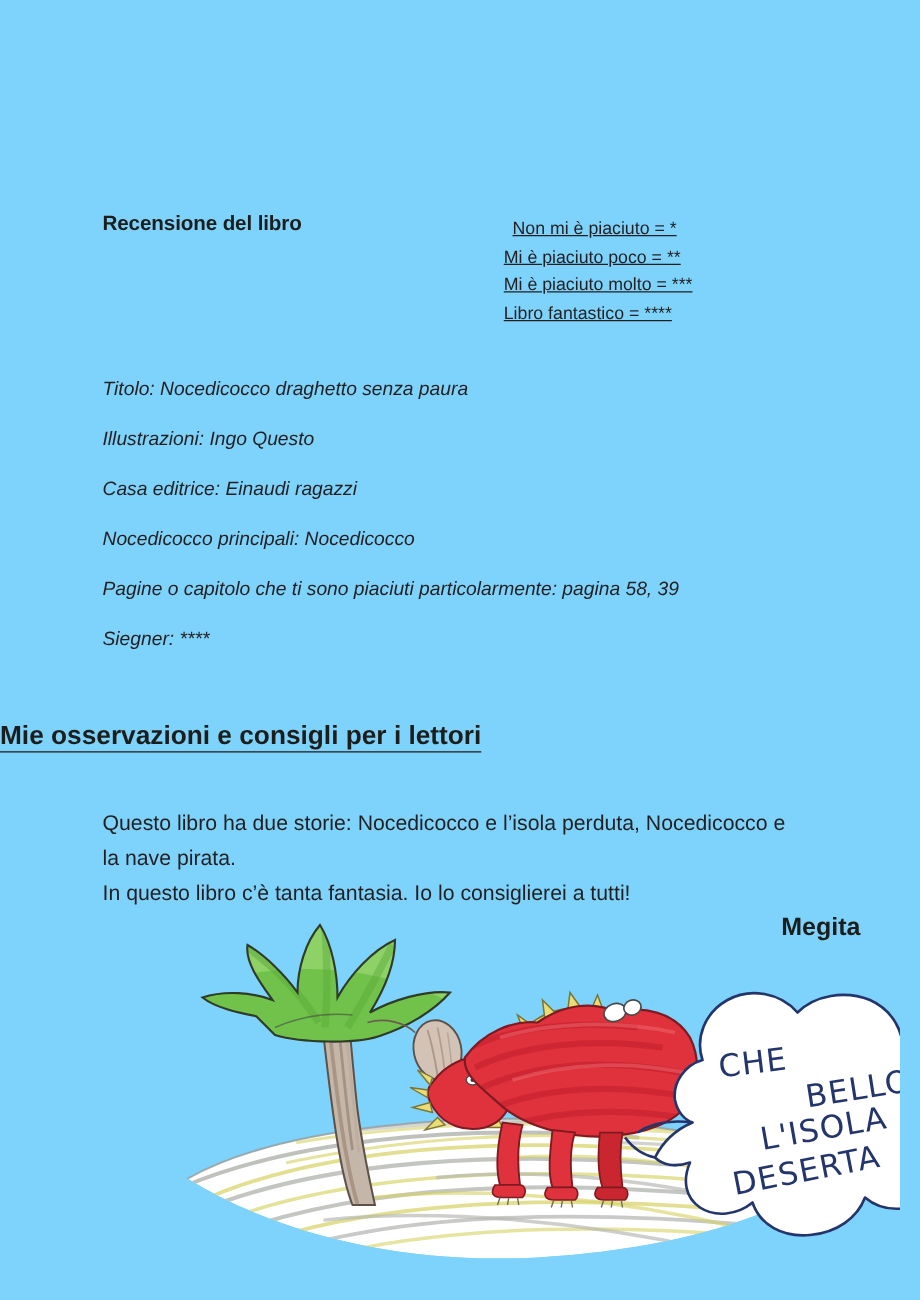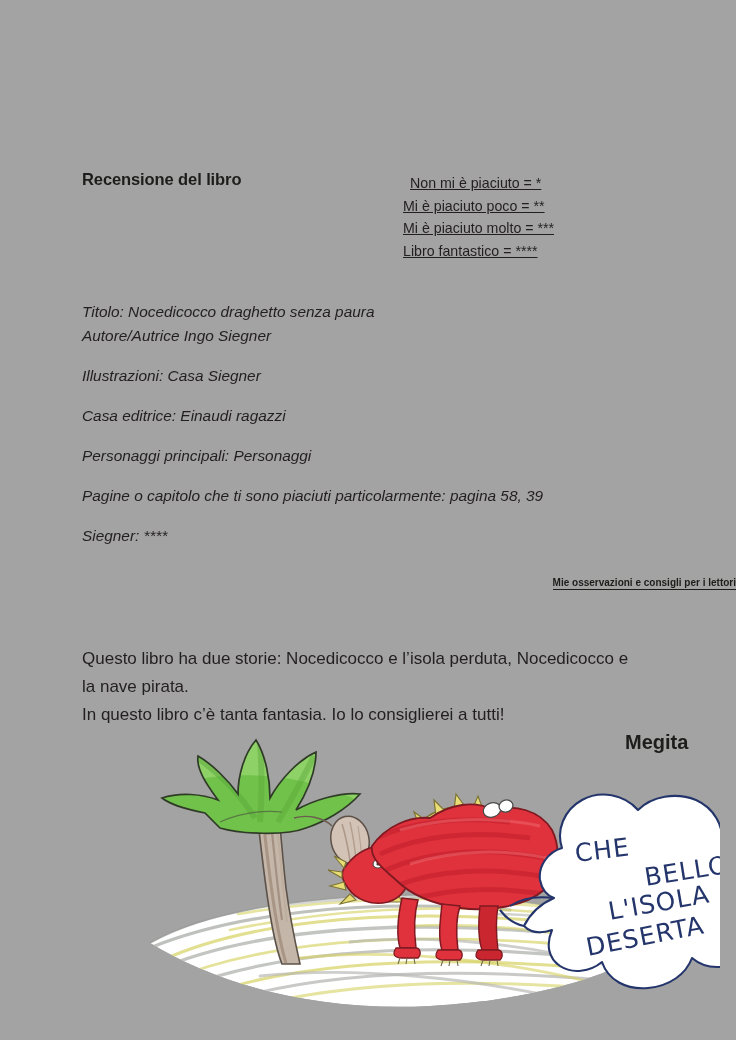--- a/index.html
+++ b/index.html
@@ -13,21 +13,21 @@
     position: relative;
     overflow: hidden;
     font-family: "Liberation Sans", sans-serif;
     color: #231f20;
     -webkit-font-smoothing: antialiased;
   }
 
   .page {
     position: absolute;
     inset: 0;
-    background: #a3a3a3;
+    background: #7dd3fc;
   }
 
   
   .doc-title {
     position: absolute;
     left: 82px;
     top: 170px;
     font-size: 16.5px;
     font-weight: bold;
     letter-spacing: -0.1px;
@@ -62,22 +62,22 @@
     white-space: nowrap;
   }
   .field-group { margin-bottom: 16px; }
 
   
   .section-heading {
     position: absolute;
     left: 0;
     right: 0;
     top: 577px;
-    text-align: right;
-    font-size: 10px;
+    text-align: left;
+    font-size: 21px;
     font-weight: bold;
     color: #1d1d1b;
   }
   .section-heading span {
     border-bottom: 1.6px solid #1d1d1b;
     padding-bottom: 1px;
   }
 
   
   .observations {
@@ -128,30 +128,29 @@
   <div class="legend">
     <span class="legend-line first">Non mi è piaciuto = *</span>
     <span class="legend-line">Mi è piaciuto poco = **</span>
     <span class="legend-line">Mi è piaciuto molto = ***</span>
     <span class="legend-line">Libro fantastico = ****</span>
   </div>
 
   <div class="fields">
     <div class="field-group">
       <span class="field-line">Titolo: Nocedicocco draghetto senza paura</span>
-      <span class="field-line">Autore/Autrice Ingo Siegner</span>
-    </div>
-    <div class="field-group">
-      <span class="field-line">Illustrazioni: Casa Siegner</span>
+    </div>
+    <div class="field-group">
+      <span class="field-line">Illustrazioni: Ingo Questo</span>
     </div>
     <div class="field-group">
       <span class="field-line">Casa editrice: Einaudi ragazzi</span>
     </div>
     <div class="field-group">
-      <span class="field-line">Personaggi principali: Personaggi</span>
+      <span class="field-line">Nocedicocco principali: Nocedicocco</span>
     </div>
     <div class="field-group">
       <span class="field-line">Pagine o capitolo che ti sono piaciuti particolarmente:  pagina 58, 39</span>
     </div>
     <div class="field-group">
       <span class="field-line">Siegner: ****</span>
     </div>
   </div>
 
   <div class="section-heading">

